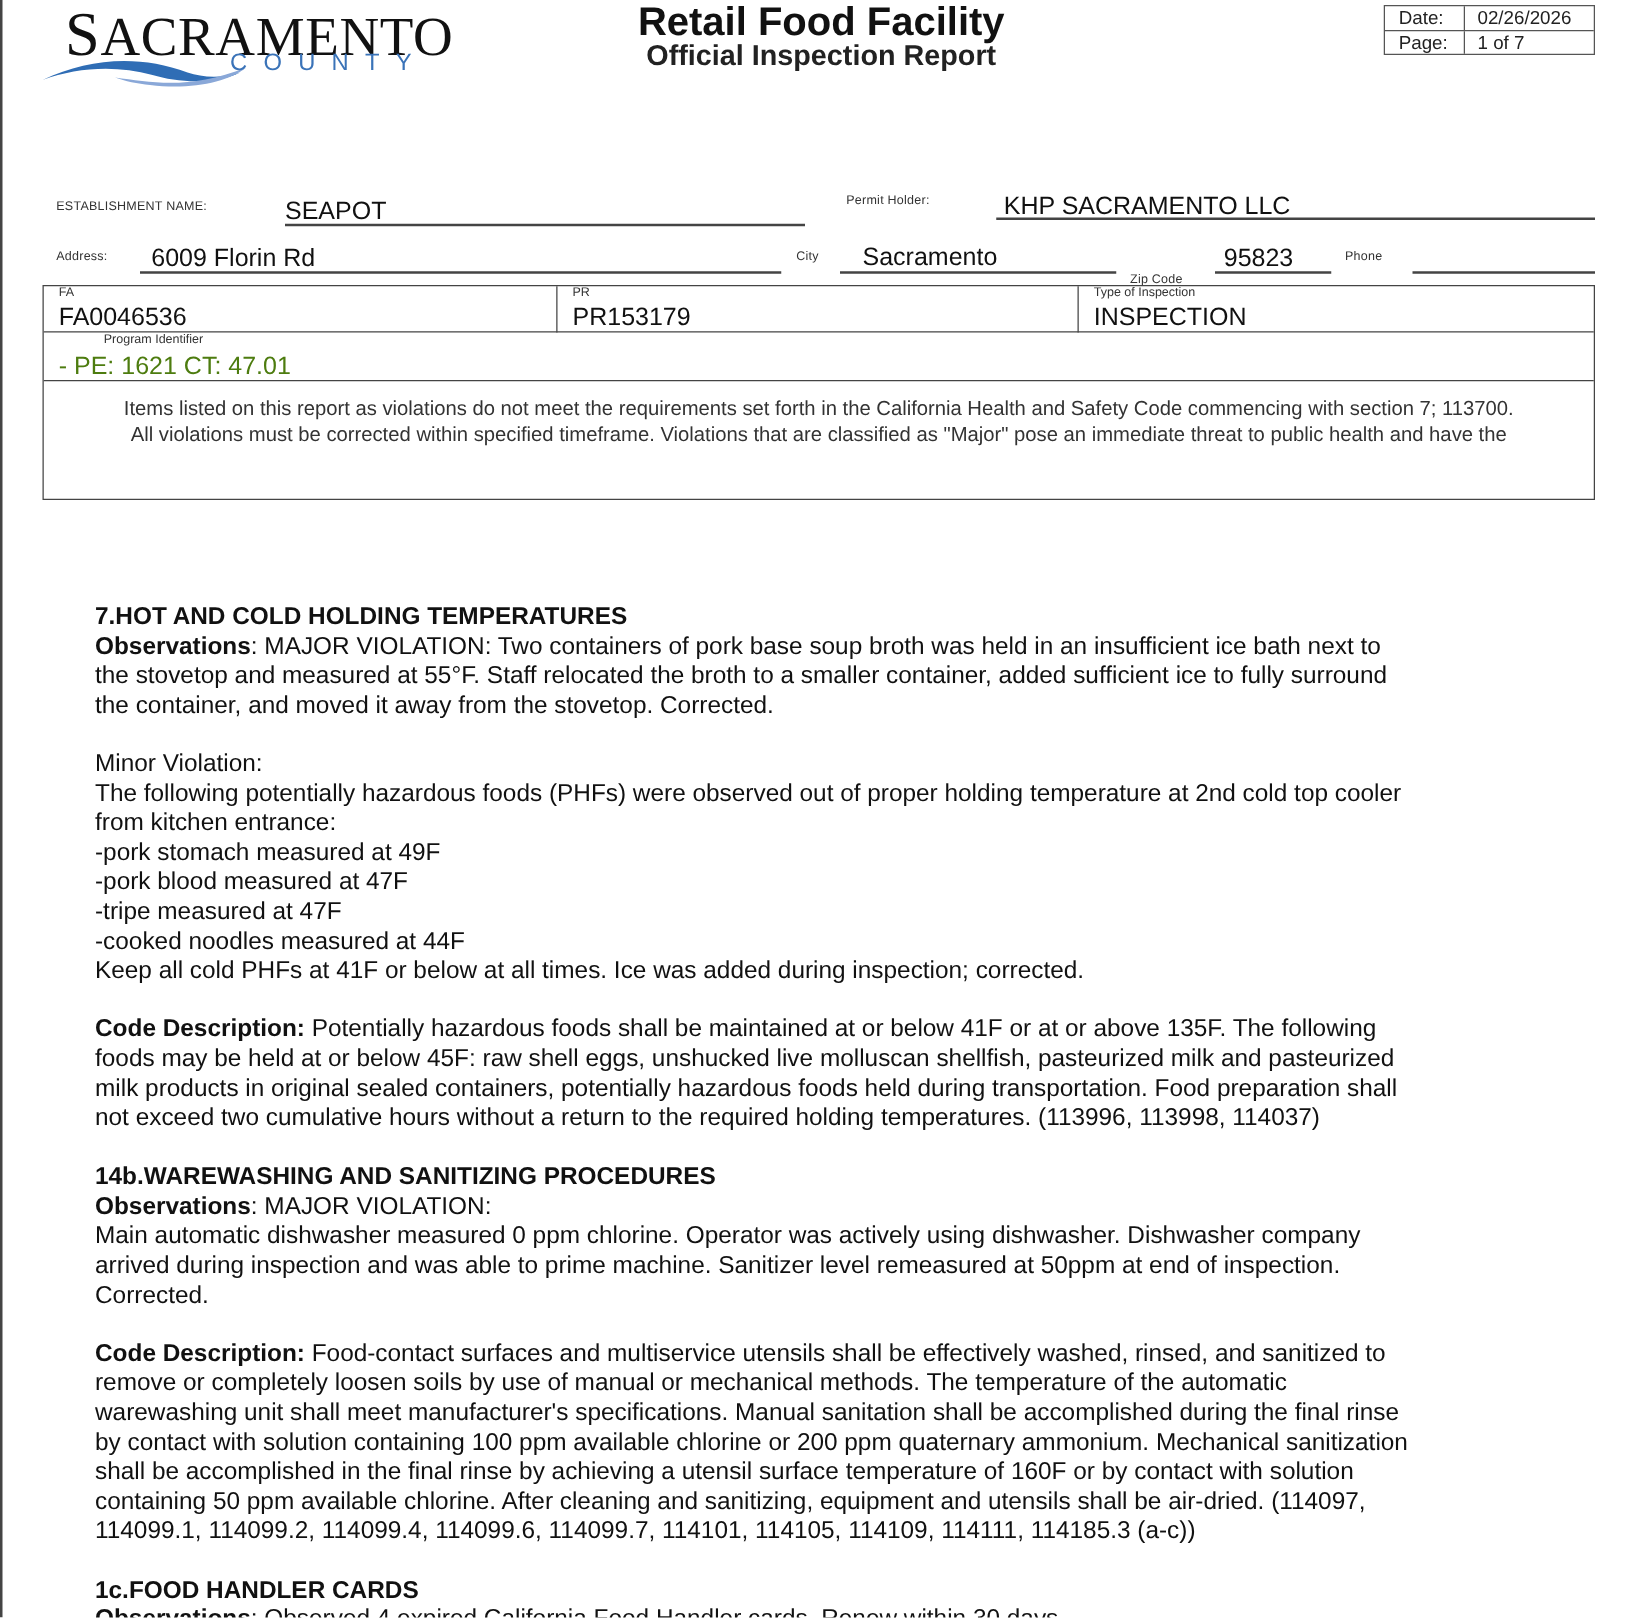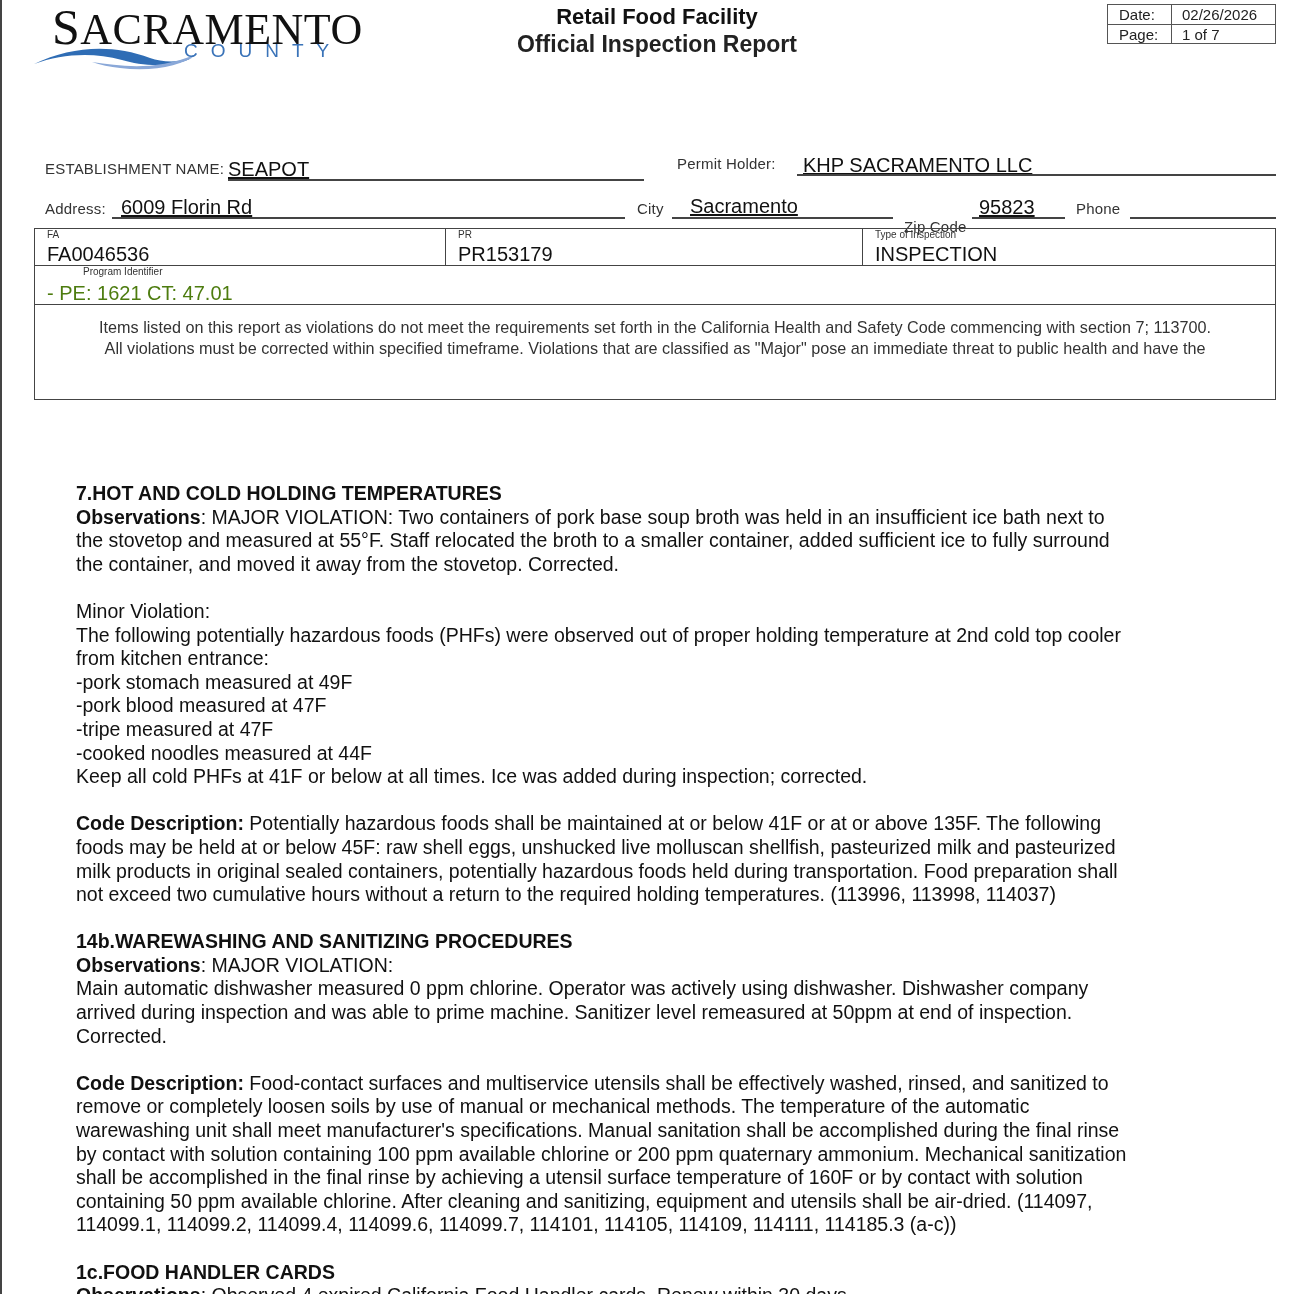--- a/index.html
+++ b/index.html
@@ -10,33 +10,33 @@
     
     .logo { position: absolute; left: 30px; top: 0px; width: 330px; height: 80px; }
     .logo-word { position: absolute; left: 20px; top: -2px; font-family: "Liberation Serif", serif; font-size: 44px; letter-spacing: 0.5px; color: #111; }
     .logo-word .big { font-size: 50px; }
     .logo-county { position: absolute; left: 152px; top: 40px; font-family: "Liberation Sans", sans-serif; font-size: 19px; letter-spacing: 13px; color: #3a73b8; }
     .logo-wave { position: absolute; left: 0; top: 36px; width: 180px; height: 34px; }
 
     
     .title-block { position: absolute; left: 405px; top: 0; width: 500px; text-align: center; }
     .title-main { font-size: 35px; font-weight: bold; line-height: 40px; }
-    .title-sub { font-size: 22px; font-weight: bold; line-height: 30px; margin-top: 2px; }
+    .title-sub { font-size: 32px; font-weight: bold; line-height: 30px; margin-top: 2px; }
     .title-sub2 { font-size: 23px; font-weight: bold; line-height: 24px; color: #222; }
 
     
     .datebox { position: absolute; left: 1105px; top: 4px; width: 169px; border: 1.5px solid #555; font-size: 15px; }
     .datebox .row { display: flex; height: 19px; line-height: 19px; }
     .datebox .row + .row { border-top: 1.5px solid #555; }
     .datebox .lbl { width: 64px; padding-left: 11px; border-right: 1.5px solid #555; color: #222; }
     .datebox .val { flex: 1; padding-left: 10px; color: #222; }
 
     
-    .field-label { position: absolute; font-size: 15px; color: #333; letter-spacing: 0.2px; }
-    .field-val { position: absolute; font-size: 20px; color: #111; text-decoration: underline; }
+    .field-label { position: absolute; font-size: 10px; color: #333; letter-spacing: 0.2px; }
+    .field-val { position: absolute; font-size: 20px; color: #111; }
     .uline { position: absolute; height: 1.5px; background: #444; }
 
     
     .idgrid { position: absolute; left: 32px; top: 228px; width: 1242px; height: 172px; border: 1.5px solid #444; }
     .idrow1 { position: absolute; left: 0; top: 0; width: 100%; height: 37px; border-bottom: 1.5px solid #444; }
     .idcell { position: absolute; top: 0; height: 37px; }
     .idcell .small { position: absolute; left: 12px; top: 0px; font-size: 10px; color: #333; }
     .idcell .big { position: absolute; left: 12px; top: 14px; font-size: 20px; color: #111; }
     .idcell.c2 { border-left: 1.5px solid #444; }
     .idcell.c3 { border-left: 1.5px solid #444; }

